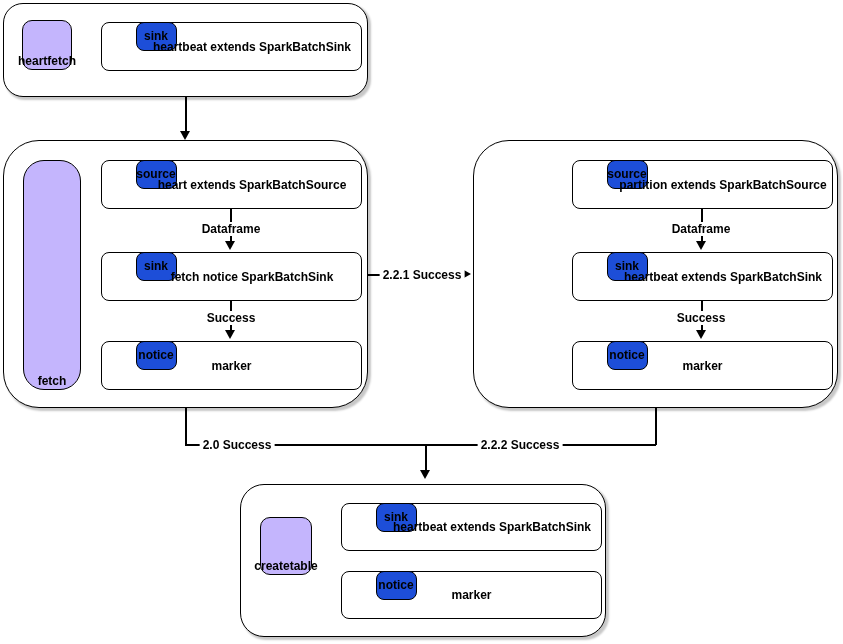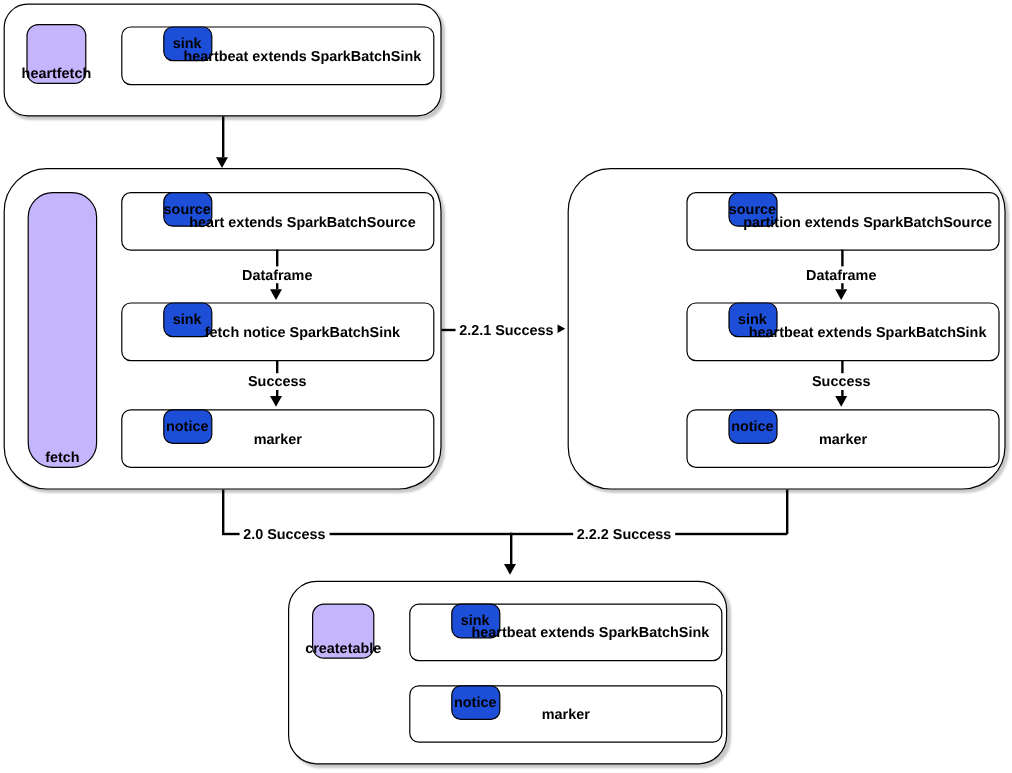--- a/index.html
+++ b/index.html
@@ -126,21 +126,21 @@
   <div class="edge-label" style="left:237px; top:445px;">2.0 Success</div>
 
   <div class="vline" style="left:655px; top:408px; height:37px;"></div>
   <div class="hline" style="left:425px; top:444px; width:231px;"></div>
   <div class="edge-label" style="left:520px; top:445px;">2.2.2 Success</div>
 
   <div class="vline" style="left:425px; top:444px; height:27px;"></div>
   <div class="arrow-down" style="left:420.2px; top:470px;"></div>
 
   <div class="group" style="left:240px; top:484px; width:366px; height:153px; border-radius:24px;">
-    <div class="node" style="left:19px; top:18px; width:52px; height:46px; border-radius:10px;">
+    <div class="node" style="left:19px; top:32px; width:52px; height:58px; border-radius:10px;">
       <span>create</span>
       <span>table</span>
     </div>
     <div class="row" style="left:100px; top:18px; width:261px; height:48px;">
       <div class="badge">sink</div>
       <div class="row-text">heartbeat extends SparkBatchSink</div>
     </div>
     <div class="row" style="left:100px; top:86px; width:261px; height:48px;">
       <div class="badge">notice</div>
       <div class="row-text center-full">marker</div>

